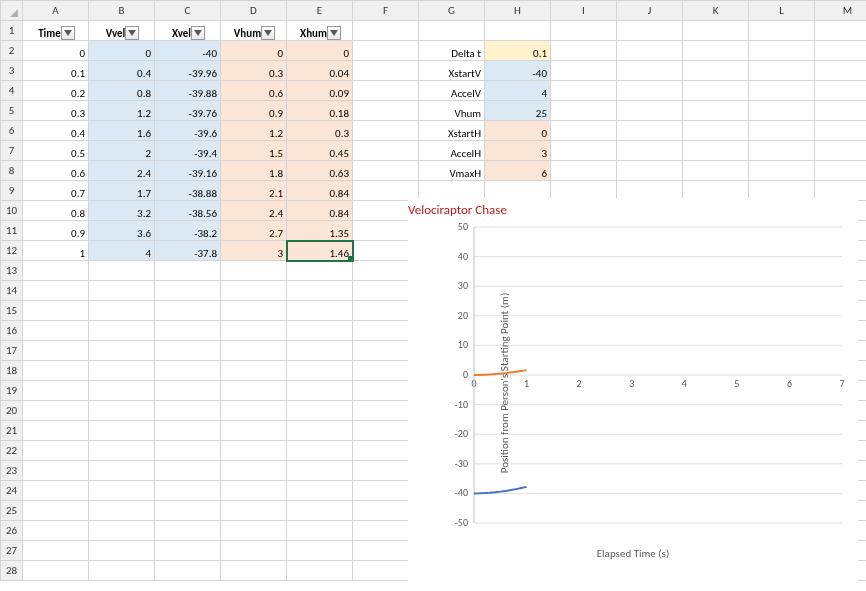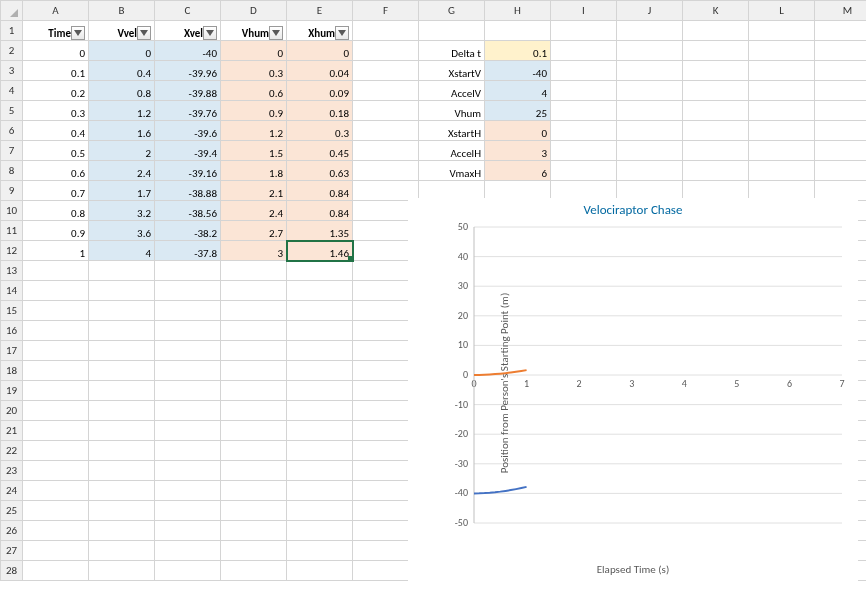--- a/index.html
+++ b/index.html
@@ -48,21 +48,21 @@
     margin-left: auto;
     margin-top: 4px;
     margin-right: 1px;
   }
   th.rowhdr {
     width: 22px;
     text-align: center;
   }
   .header-cell {
     display: flex;
-    justify-content: flex-end;
+    justify-content: center;
     align-items: center;
     font-weight: bold;
     text-align: left;
     padding-left: 2px;
   }
   .filter-btn {
     width: 14px; height: 14px;
     border: 1px solid #999;
     background: linear-gradient(#fff,#e8e8e8);
     display: flex;
@@ -93,23 +93,22 @@
   }
   .chart {
     position: absolute;
     left: 408px;
     top: 198px;
     width: 450px;
     height: 388px;
     background: #fff;
   }
   .chart-title {
-    text-align: center;
     font-size: 13px;
-    color: #0369a1;
+    color: #b91c1c;
     margin-top: 4px;
   }
   .legend {
     text-align: center;
     font-size: 11px;
     color: #595959;
     margin-top: 2px;
   }
   .leg-swatch {
     display: inline-block;
@@ -132,21 +131,21 @@
     transform: translateY(-50%) rotate(-90deg);
     transform-origin: center;
     font-size: 11px;
     color: #595959;
     white-space: nowrap;
   }
   .xlabel {
     text-align: center;
     font-size: 11px;
     color: #595959;
-    margin-top: 20px;
+    margin-top: 4px;
   }
 </style>
 </head>
 <body>
 
 <div class="sheet">
 
   <table class="grid">
     <colgroup>
       <col style="width:22px">

